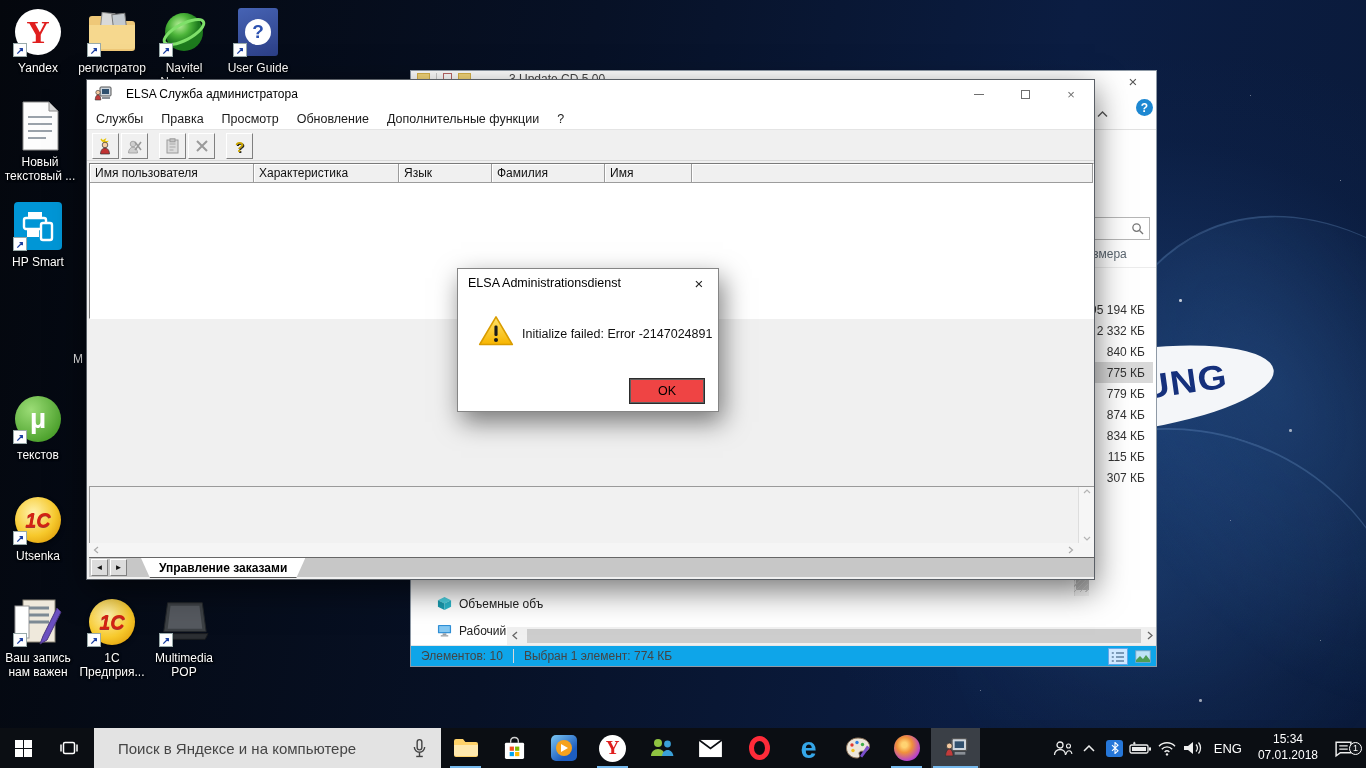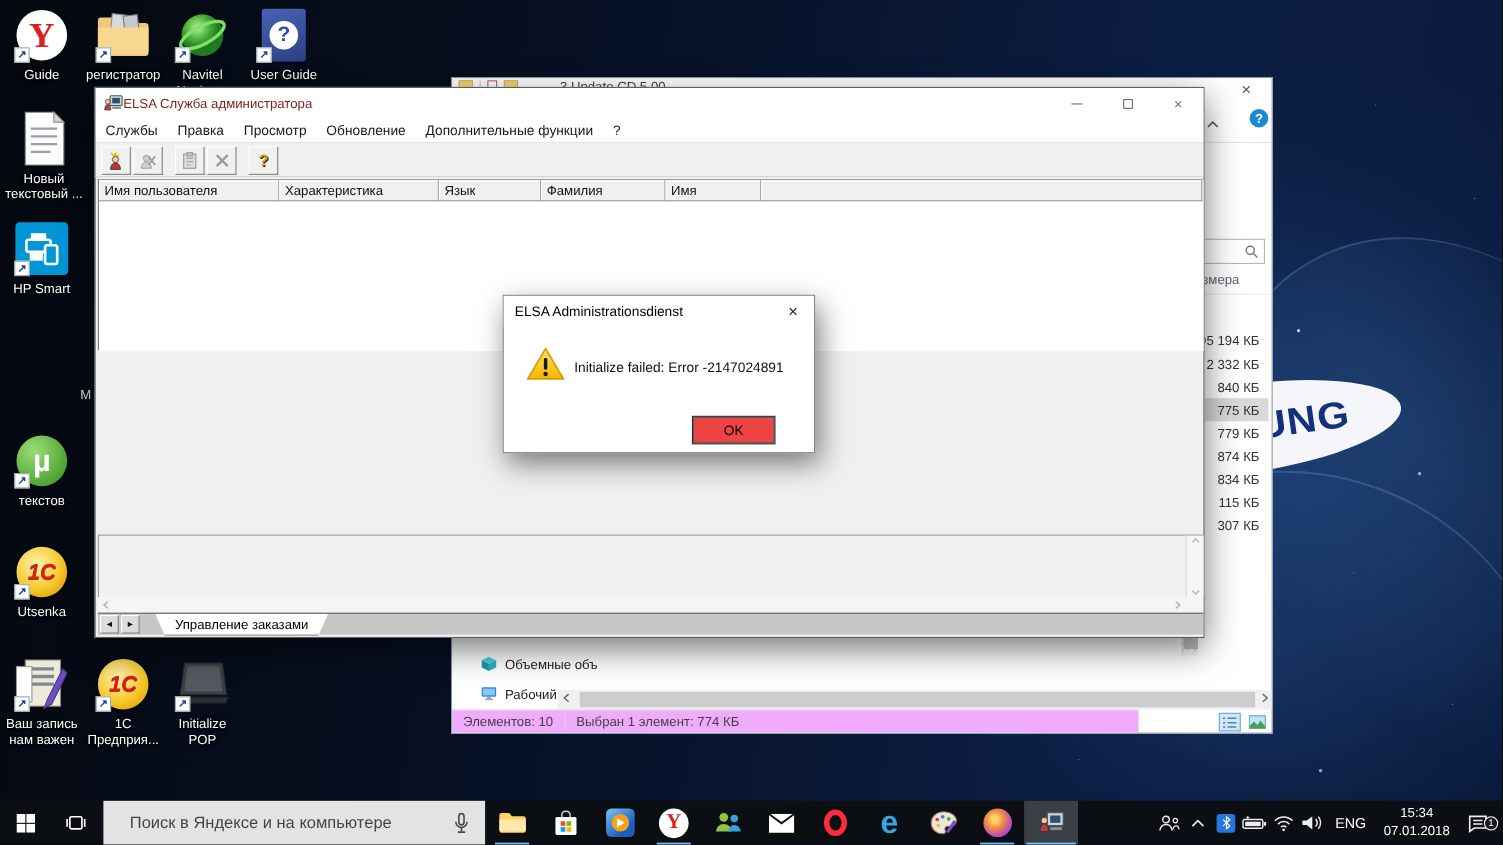--- a/index.html
+++ b/index.html
@@ -76,31 +76,31 @@
   .exp-vscroll{position:absolute;top:140px;left:663px;width:15px;height:385px;background:#f4f4f4;border-left:1px solid #e6e6e6;}
   .exp-vthumb{position:absolute;top:345px;left:1px;width:13px;height:34px;background:#bdbdbd;}
   .exp-grip{position:absolute;top:505px;left:663px;width:14px;height:16px;
     background:repeating-linear-gradient(135deg,transparent,transparent 3px,#c9c9c9 3px,#c9c9c9 4px);}
   .navitem{position:absolute;left:26px;display:flex;align-items:center;gap:7px;font-size:12px;color:#222;white-space:nowrap;
     width:118px;overflow:hidden;}
   .exp-navchev{position:absolute;left:138px;top:560px;color:#888;font-size:10px;}
   .exp-hscroll{position:absolute;top:556px;left:96px;width:651px;height:18px;background:#f0f0f0;display:flex;align-items:center;}
   .exp-hthumb{position:absolute;left:20px;top:2px;width:614px;height:14px;background:#cdcdcd;}
   .scr-ar{color:#666;font-size:11px;width:16px;text-align:center;}
-  .exp-status{position:absolute;top:574px;left:0;width:624px;height:21px;background:#f0abfc;border-top:1px solid #e6e6e6;
+  .exp-status{position:absolute;top:574px;left:0;width:745px;height:21px;background:#0ea5e9;border-top:1px solid #e6e6e6;
     display:flex;align-items:center;font-size:12px;color:#444;}
   .exp-status .sp{margin-left:10px;white-space:nowrap;}
   .exp-status .div{width:1px;height:14px;background:#d9d9d9;margin:0 10px;}
   .viewbtn{position:absolute;top:2px;width:20px;height:17px;display:flex;align-items:center;justify-content:center;}
   .viewbtn.on{background:#cfe8ff;border:1px solid #66a7e8;}
 
   
   #elsa{left:86px;top:79px;width:1009px;height:501px;z-index:4;}
   .elsa-title{position:absolute;top:0;left:0;width:100%;height:28px;background:#fff;display:flex;align-items:center;}
-  .elsa-title .txt{font-size:12px;color:#7f1d1d;margin-left:0;text-align:right;}
+  .elsa-title .txt{font-size:12px;color:#000000;margin-left:14px;text-align:right;}
   .capbtns{position:absolute;right:0;top:0;height:28px;display:flex;}
   .capbtn{width:46px;height:28px;display:flex;align-items:center;justify-content:center;color:#6e6e6e;font-size:13px;}
   .capbtn .minbar{width:10px;height:1px;background:#6e6e6e;}
   .capbtn .maxbox{width:9px;height:9px;border:1px solid #6e6e6e;}
   .elsa-menu{position:absolute;top:28px;left:0;width:100%;height:22px;background:#fff;display:flex;align-items:center;
     border-bottom:1px solid #e4e4e4;}
   .mitem{font-size:12.5px;color:#1a1a1a;padding:0 9px;}
   .elsa-toolbar{position:absolute;top:51px;left:0;width:100%;height:30px;background:#f0f0f0;border-bottom:1px solid #d8d8d8;}
   .tbtn{position:absolute;top:2px;width:27px;height:26px;background:#f0f0f0;
     border-top:1px solid #fff;border-left:1px solid #fff;border-right:1px solid #808080;border-bottom:1px solid #808080;
@@ -118,24 +118,24 @@
     display:flex;flex-direction:column;justify-content:space-between;align-items:center;padding:2px 0;color:#b5b5b5;font-size:9px;}
   .elsa-hscroll{position:absolute;left:2px;top:463px;width:1005px;height:14px;background:#f5f5f5;display:flex;
     align-items:center;justify-content:space-between;color:#a8a8a8;font-size:9px;}
   .tabbar{position:absolute;left:2px;top:477px;width:1005px;height:20px;background:#c7c7c7;border-top:1px solid #666;
     display:flex;align-items:stretch;}
   .tabnav{width:17px;height:17px;margin:1px 0 0 2px;background:#dcdcdc;border-top:1px solid #fff;border-left:1px solid #fff;
     border-right:1px solid #808080;border-bottom:1px solid #808080;display:flex;align-items:center;justify-content:center;
     font-size:8px;color:#111;}
   .sheettab{margin-left:14px;height:20px;background:#fff;padding:0 18px;display:flex;align-items:center;
     clip-path:polygon(0 0,100% 0,calc(100% - 9px) 100%,9px 100%);border-bottom:1px solid #555;}
-  .sheettab span{font-size:12px;font-weight:normal;color:#000;white-space:nowrap;}
+  .sheettab span{font-size:12px;font-weight:bold;color:#000;white-space:nowrap;}
 
   
-  #dialog{left:457px;top:268px;width:284px;height:144px;background:#fff;border:1px solid #858585;z-index:5;
+  #dialog{left:457px;top:268px;width:262px;height:144px;background:#fff;border:1px solid #858585;z-index:5;
     box-shadow:4px 10px 24px rgba(0,0,0,.5);}
   .dlg-title{position:absolute;top:0;left:0;width:100%;height:28px;background:#fff;display:flex;align-items:center;}
   .dlg-title span{font-size:12.5px;color:#000;margin-left:10px;}
   .dlg-x{position:absolute;right:8px;top:4px;width:22px;height:20px;display:flex;align-items:center;justify-content:center;
     color:#222;font-size:15px;}
   .dlg-msg{position:absolute;left:64px;top:58px;font-size:12.5px;color:#111;white-space:nowrap;}
   .dlg-ok{position:absolute;left:172px;top:110px;width:74px;height:24px;background:#ef4444;
     border:1px solid #5e5e5e;outline:1px solid #2c2c2c;display:flex;align-items:center;justify-content:center;
     font-size:12.5px;color:#000;}
 
@@ -181,21 +181,21 @@
 
   <div class="abs dicon" style="left:2px;top:6px">
     <div class="icbox">
         <div class="ic-circle ic-yandex">
           <span>Y</span>
         </div>
       <div class="sarrow">
           <span>↗</span>
         </div>
       </div>
-    <div class="dlabel">Guide</div>
+    <div class="dlabel">Yandex</div>
   </div>
 
   <div class="abs dicon" style="left:76px;top:6px">
     <div class="icbox">
       <svg width="50" height="42" viewBox="0 0 50 42">
         <path d="M2 8a3 3 0 0 1 3-3h13l4 5h23a3 3 0 0 1 3 3v24a3 3 0 0 1-3 3H5a3 3 0 0 1-3-3Z" fill="#efc878"></path>
         <rect x="14" y="2" width="13" height="20" fill="#d9d9d9" stroke="#8a8a8a" transform="rotate(6 20 12)"></rect>
         <rect x="26" y="3" width="13" height="20" fill="#c3c9cf" stroke="#777" transform="rotate(-7 32 13)"></rect>
         <path d="M2 14h46v21a3 3 0 0 1-3 3H5a3 3 0 0 1-3-3Z" fill="#f6d88e"></path>
       </svg>
@@ -324,21 +324,21 @@
     <div class="icbox">
       <svg width="54" height="44" viewBox="0 0 54 44">
         <path d="M10 2h36l4 30H6Z" fill="#3c4044" stroke="#23262a"></path>
         <path d="M13 5h30l3 24H10Z" fill="#55595f"></path>
         <path d="M2 34h50l-3 6H5Z" fill="#2c2f33" stroke="#1a1c1f"></path>
       </svg>
       <div class="sarrow">
           <span>↗</span>
         </div>
     </div>
-    <div class="dlabel">Initialize POP</div>
+    <div class="dlabel">Multimedia POP</div>
   </div>
 
   <div class="abs mfrag">M</div>
 
   <div class="abs" id="explorer">
     <div class="qat">
       <div class="mini"></div>
       <div class="sep"></div>
       <div class="minidoc"></div>
       <div class="mini"></div>

